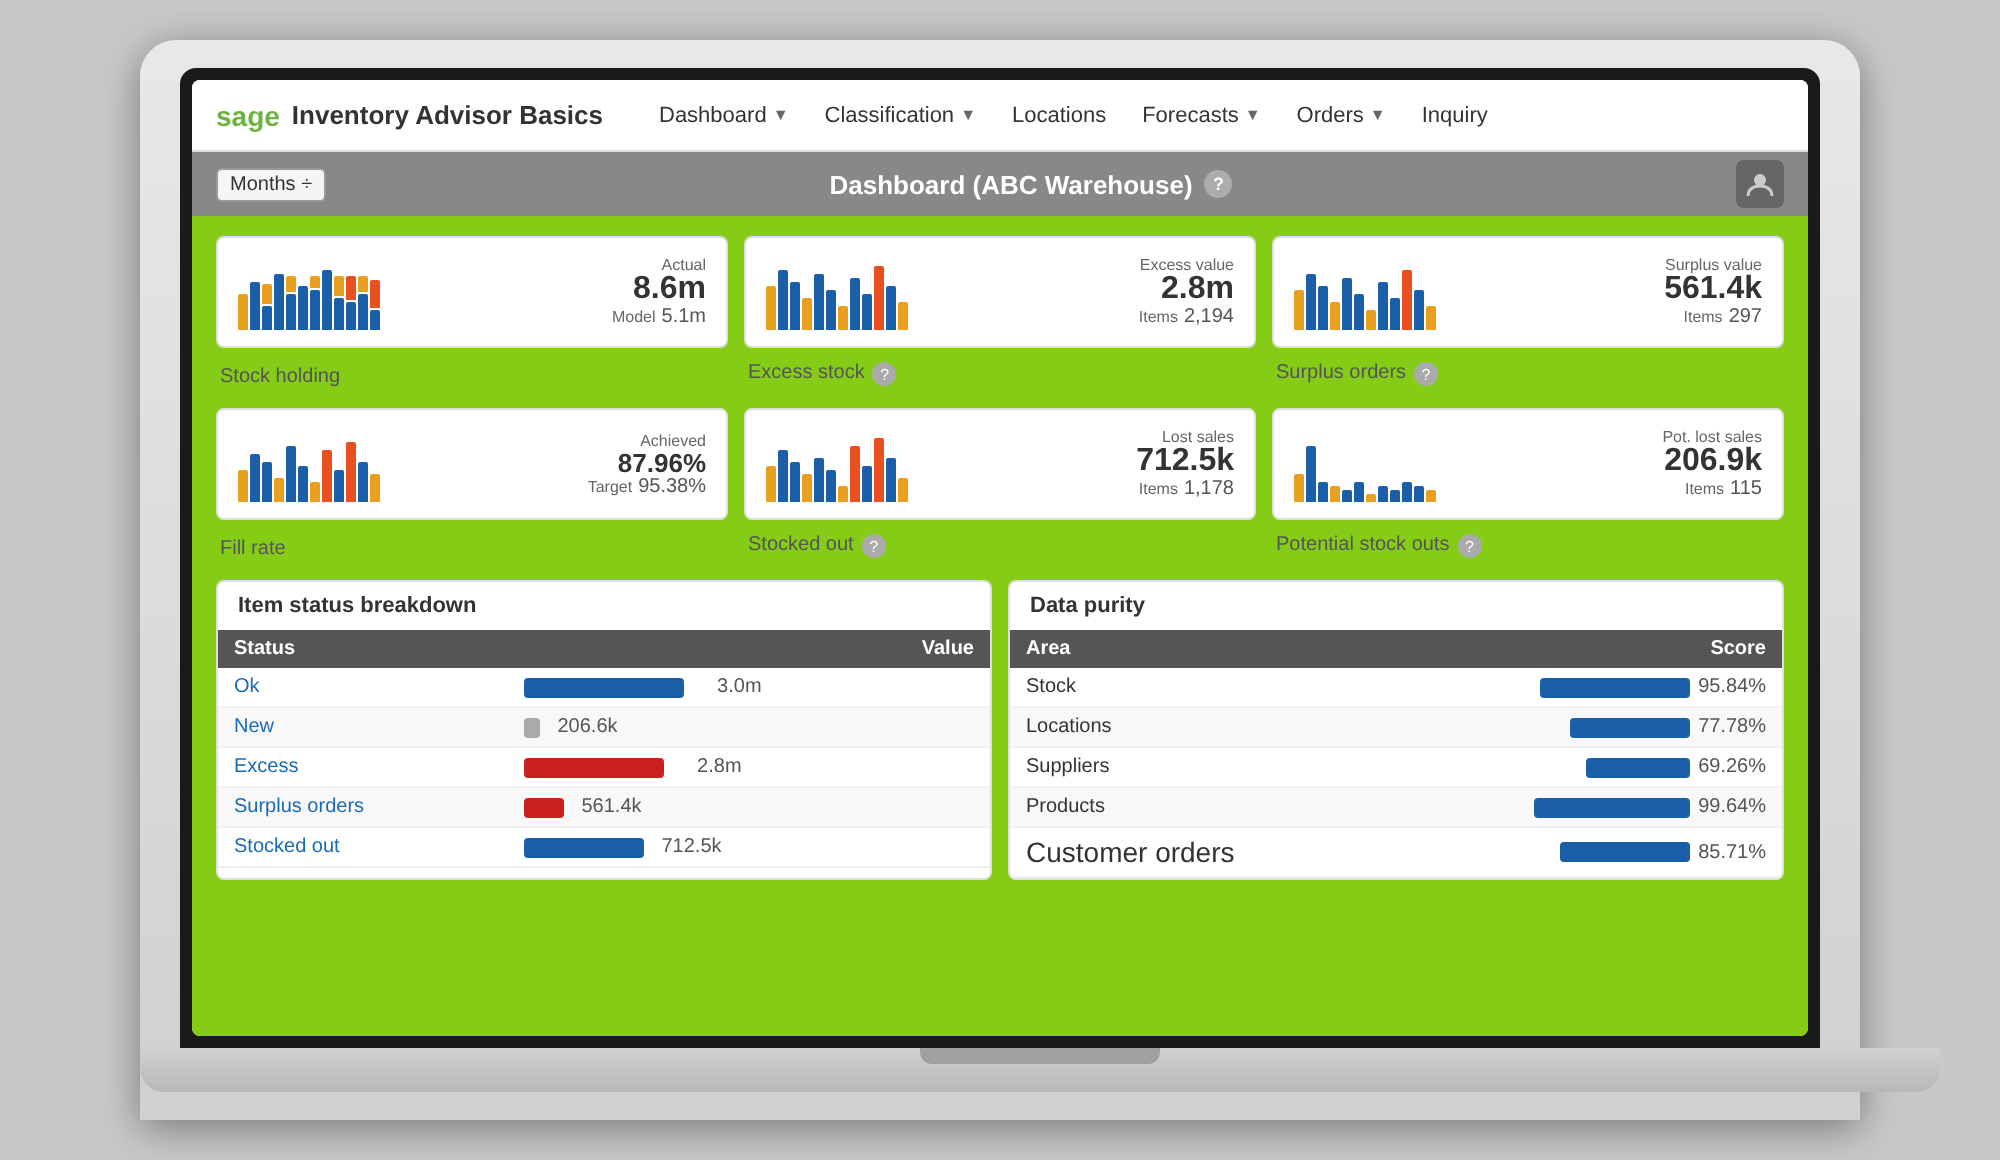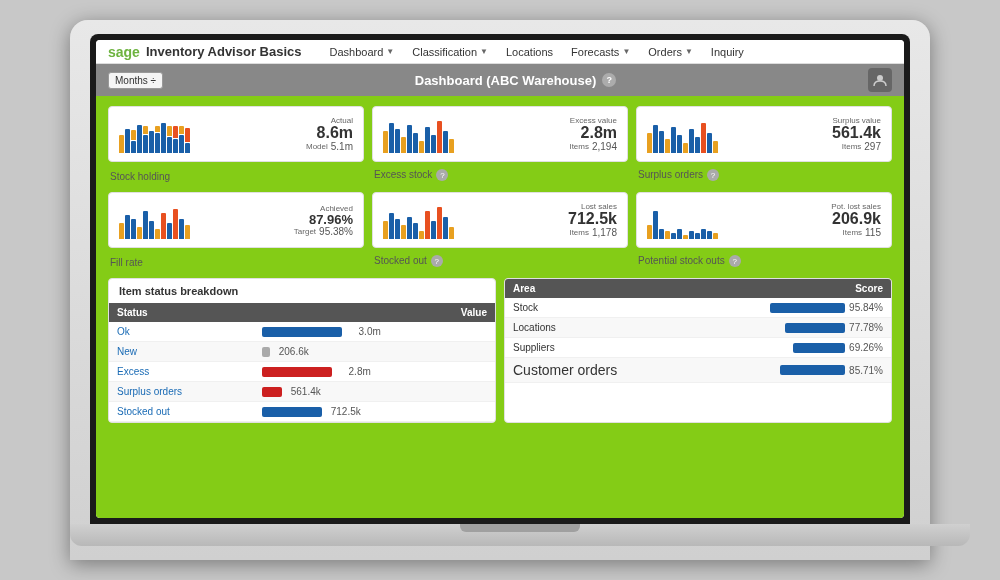--- a/index.html
+++ b/index.html
@@ -60,21 +60,21 @@
       transform: translateX(-50%);
     }
 
     
     .app-header {
       background: #fff;
       border-bottom: 1px solid #ddd;
       display: flex;
       align-items: center;
       padding: 0 12px;
-      height: 24px;
+      height: 36px;
       flex-shrink: 0;
     }
     .logo-sage {
       color: #6db33f;
       font-weight: bold;
       font-size: 14px;
       margin-right: 6px;
     }
     .app-title {
       font-size: 13px;
@@ -650,20 +650,21 @@
         <div class="status-bar" style="width:60px; background:#1a5fa8;"></div>
         <span class="status-value">712.5k</span>
       </div>
     </td>
   </tr>
                 </tbody>
             </table>
           </div>
 
           <div class="purity-card">
+            <div class="purity-title">Data purity</div>
             <table class="purity-table">
               <thead>
                 <tr>
                   <th>Area</th>
                   <th style="text-align:right;">Score</th>
                 </tr>
               </thead>
               <tbody id="data-purity-tbody">
               <tr>
     <td style="font-size:10px; color:#333;">Stock</td>
@@ -686,20 +687,29 @@
                   <tr>
     <td style="font-size:10px; color:#333;">Suppliers</td>
     <td>
       <div style="display:flex; align-items:center; gap:4px; justify-content:flex-end;">
         <div class="purity-bar" style="width:52px;"></div>
         <span class="purity-score">69.26%</span>
       </div>
     </td>
   </tr>
                   <tr>
+    <td style="font-size:10px; color:#333;">Products</td>
+    <td>
+      <div style="display:flex; align-items:center; gap:4px; justify-content:flex-end;">
+        <div class="purity-bar" style="width:78px;"></div>
+        <span class="purity-score">99.64%</span>
+      </div>
+    </td>
+  </tr>
+                  <tr>
     <td style="font-size:14px; color:#333;margin-left:16px;">Customer orders</td>
     <td>
       <div style="display:flex; align-items:center; gap:4px; justify-content:flex-end;">
         <div class="purity-bar" style="width:65px;"></div>
         <span class="purity-score">85.71%</span>
       </div>
     </td>
   </tr>
                 </tbody>
             </table>

